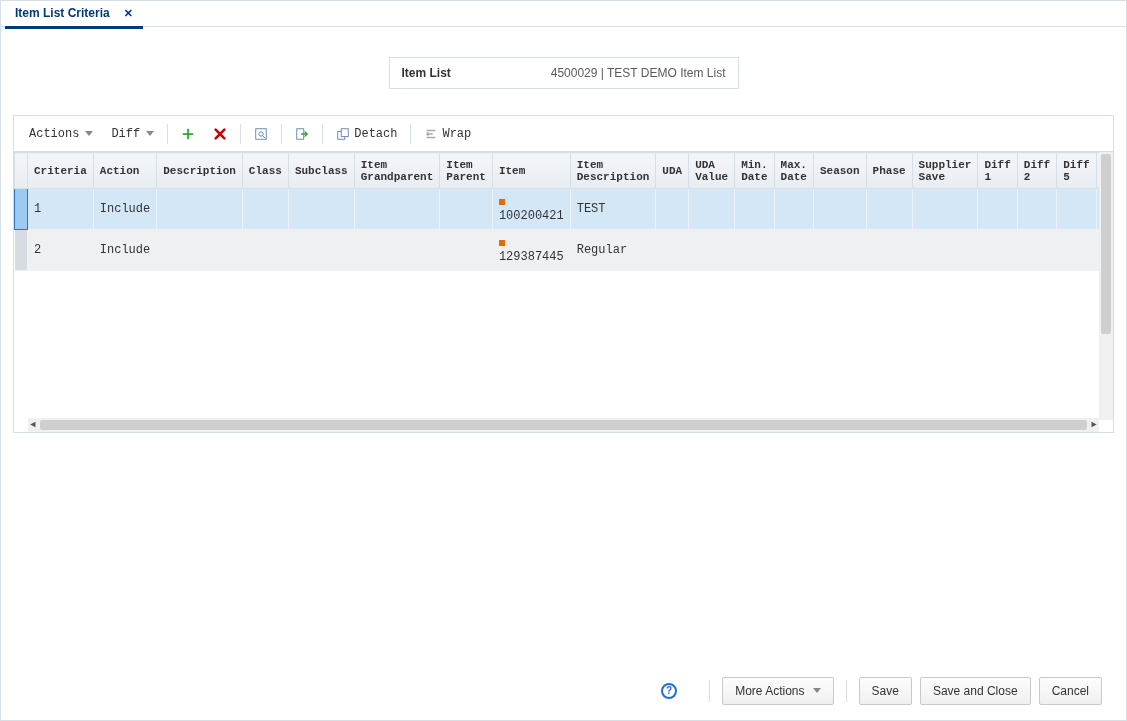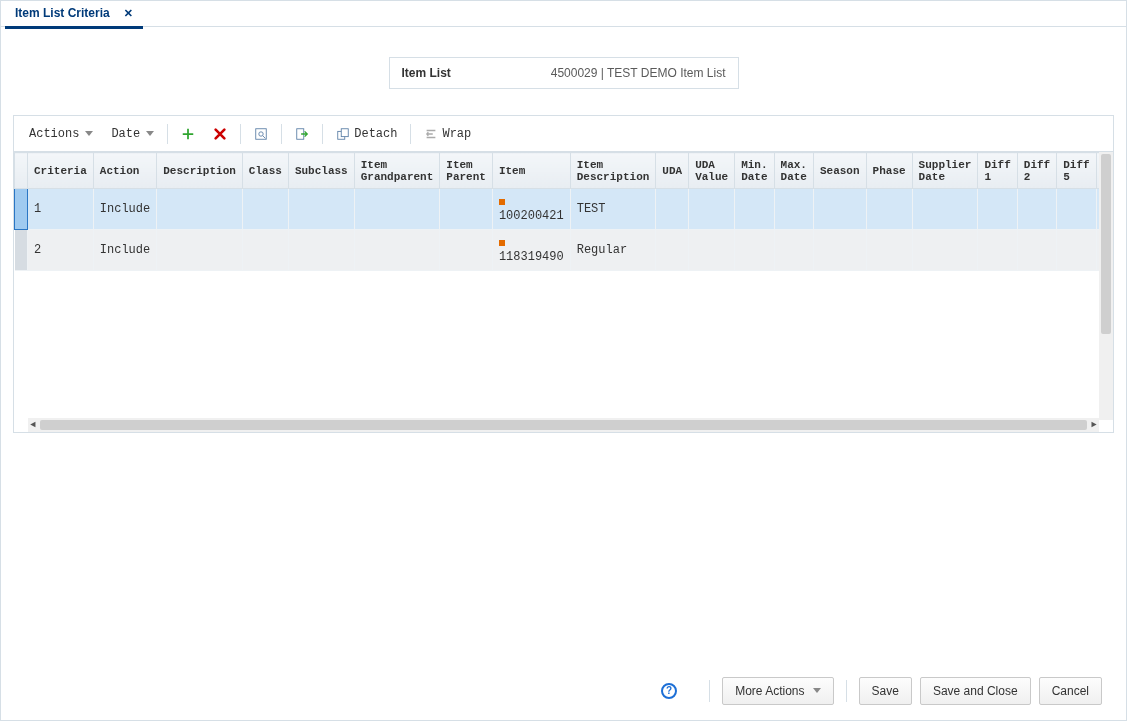--- a/index.html
+++ b/index.html
@@ -235,21 +235,21 @@
     </div>
 
     <div class="panel">
 
       <div class="toolbar">
         <div class="tb-btn">
           <span>Actions</span>
           <span class="caret-down"></span>
         </div>
         <div class="tb-btn">
-          <span>Date</span>
+          <span>Diff</span>
           <span class="caret-down"></span>
         </div>
         <div class="tb-sep"></div>
         <div class="tb-btn">
           <svg class="ico" viewBox="0 0 16 16">
               <path d="M7 2h2v5h5v2H9v5H7V9H2V7h5z" fill="#2fa52f"></path>
             </svg>
         </div>
         <div class="tb-btn">
           <svg class="ico" viewBox="0 0 16 16">
@@ -301,21 +301,21 @@
               <th style="width:80px">Item Grandparent</th>
               <th style="width:48px">Item Parent</th>
               <th style="width:78px">Item</th>
               <th style="width:76px">Item Description</th>
               <th style="width:32px">UDA</th>
               <th style="width:40px">UDA Value</th>
               <th style="width:38px">Min. Date</th>
               <th style="width:38px">Max. Date</th>
               <th style="width:50px">Season</th>
               <th style="width:46px">Phase</th>
-              <th style="width:56px">Supplier Date</th>
+              <th style="width:56px">Supplier Save</th>
               <th style="width:28px">Diff 1</th>
               <th style="width:28px">Diff 2</th>
               <th style="width:28px">Diff 5</th>
               <th style="width:28px">Diff 4</th>
             </tr>
           </thead>
           <tbody>
             <tr class="row-selected">
               <td class="row-sel"></td>
               <td>1</td>
@@ -341,21 +341,21 @@
             </tr>
             <tr class="row-alt">
               <td class="row-sel"></td>
               <td>2</td>
               <td>Include</td>
               <td></td>
               <td></td>
               <td></td>
               <td></td>
               <td></td>
-              <td><span class="item-marker"></span><span>118319490</span></td>
+              <td><span class="item-marker"></span><span>129387445</span></td>
               <td>Regular</td>
               <td></td>
               <td></td>
               <td></td>
               <td></td>
               <td></td>
               <td></td>
               <td></td>
               <td></td>
               <td></td>

